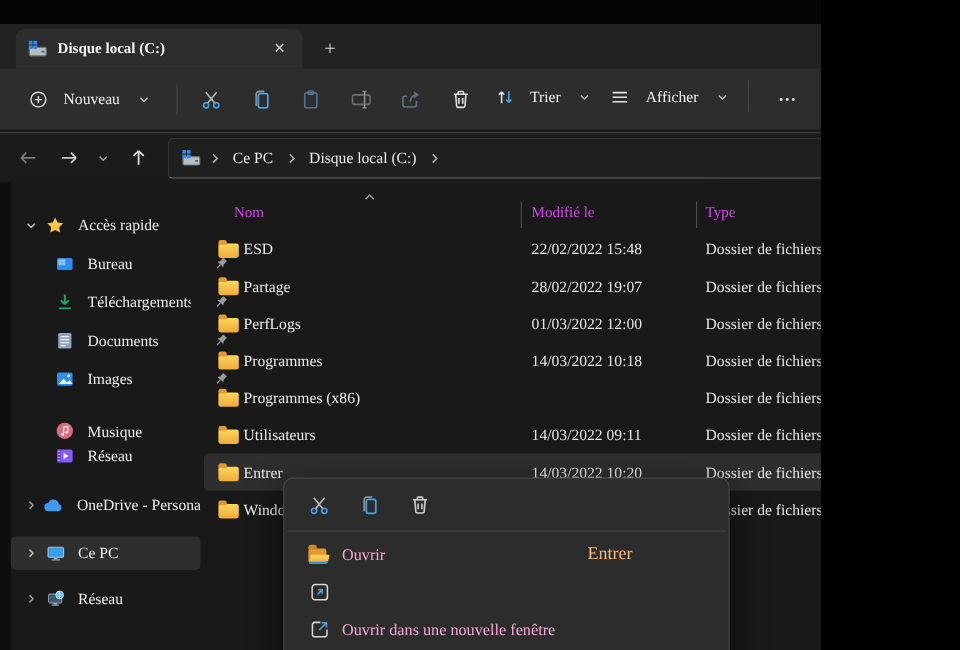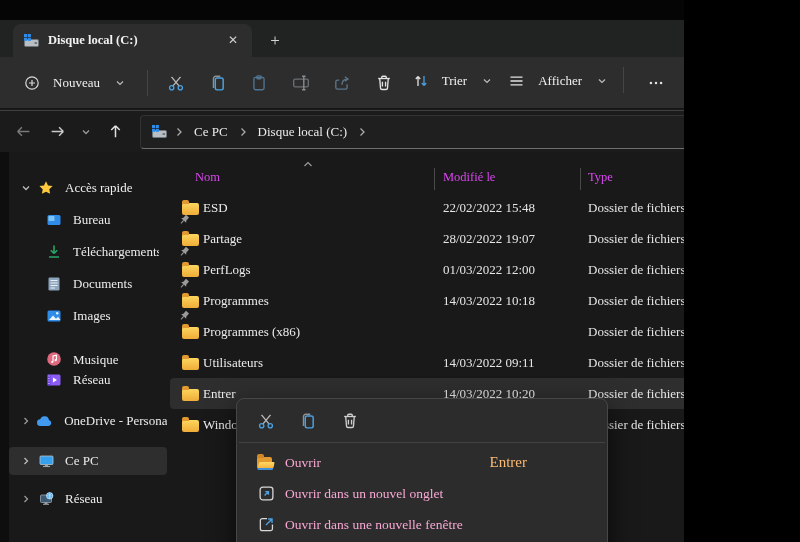--- a/index.html
+++ b/index.html
@@ -515,21 +515,20 @@
       <span class="cm-short">Entrer</span>
     </div>
 
     <div class="cm-item">
       <span class="cm-ic">
         <svg width="17" height="17" viewBox="0 0 16 16" fill="none">
           <rect x="2" y="2" width="12" height="12" rx="2.5" stroke="#d8d8d8" stroke-width="1.2"></rect>
           <path d="M6.2 9.8l3.6-3.6M6.8 6.2h3v3" stroke="#4ca0e0" stroke-width="1.3"></path>
         </svg>
       </span>
-      <span class="cm-label">Ouvrir dans un nouvel onglet</span>
       <span class="cm-short"></span>
     </div>
 
     <div class="cm-item">
       <span class="cm-ic">
         <svg width="17" height="17" viewBox="0 0 16 16" fill="none">
           <path d="M8.5 2.5H4a1.8 1.8 0 0 0-1.8 1.8V12A1.8 1.8 0 0 0 4 13.8h7.8A1.8 1.8 0 0 0 13.6 12V8" stroke="#d8d8d8" stroke-width="1.2"></path>
           <path d="M7.5 8.5L13 3M9.5 2.8h3.7v3.7" stroke="#4ca0e0" stroke-width="1.3"></path>
         </svg>
       </span>

